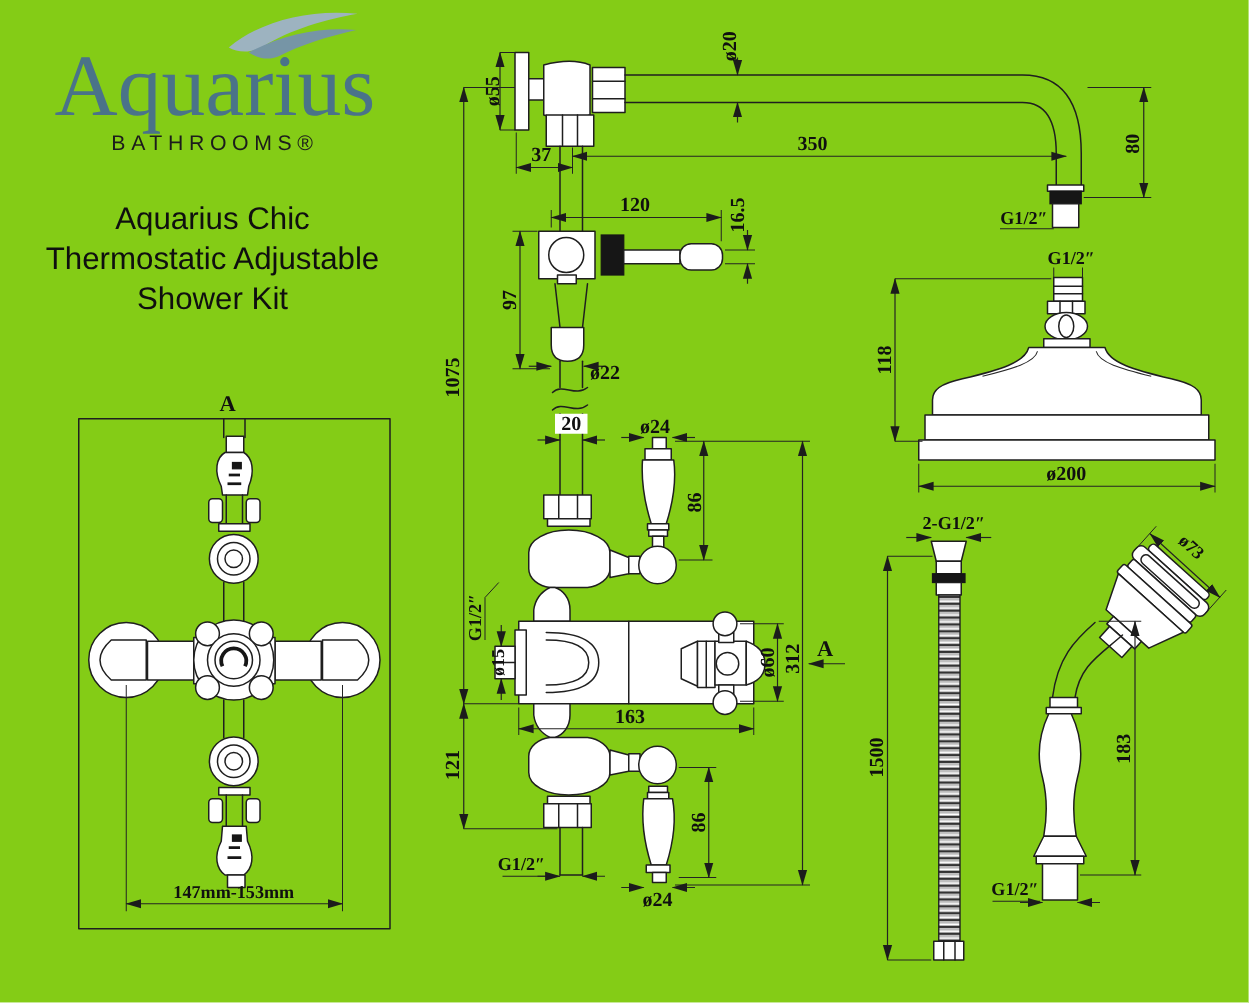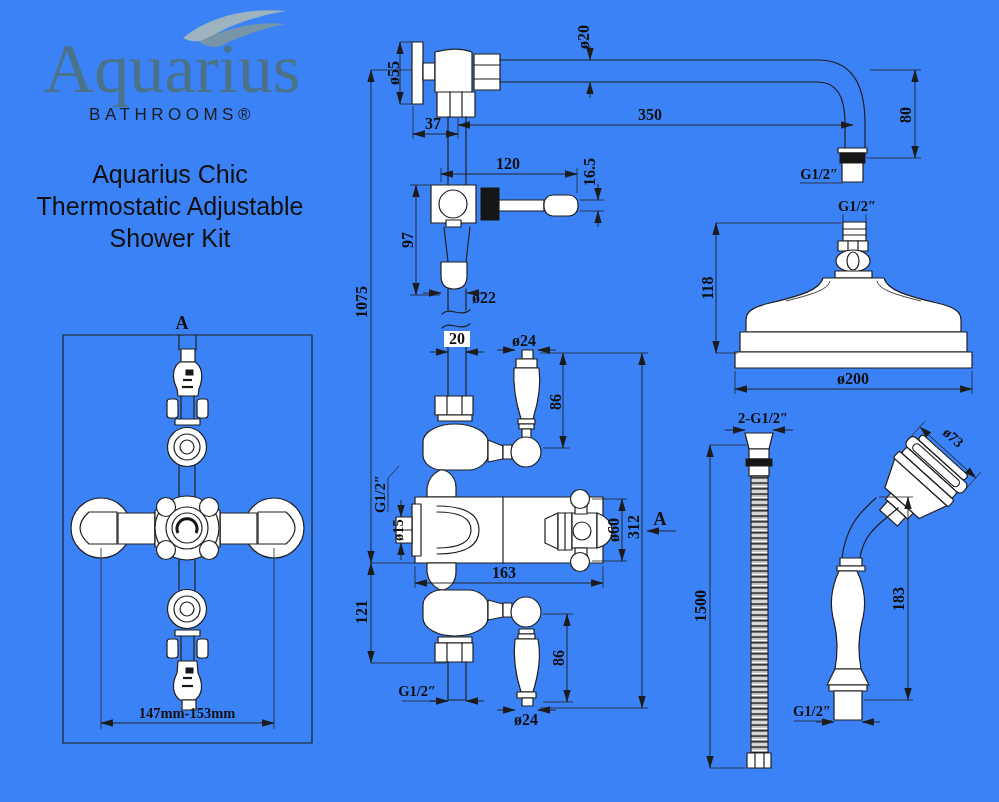--- a/index.html
+++ b/index.html
@@ -1,16 +1,16 @@
 <!DOCTYPE html>
 <html><head>
 <meta charset="utf-8">
 <style>
   html,body{margin:0;padding:0;background:#ffffff;}
-  .stage{position:relative;width:999px;height:802px;background:#3b82f6;overflow:hidden;
+  .stage{position:relative;width:999px;height:802px;background:#84cc16;overflow:hidden;
          font-family:"Liberation Serif",serif;}
   svg{display:block}
   .ol{fill:none;stroke:#1f1f1f;stroke-width:1.2;stroke-linejoin:round;stroke-linecap:round}
   .olf{fill:#ffffff;stroke:#1f1f1f;stroke-width:1.2;stroke-linejoin:round}
   .thin{fill:none;stroke:#2a2a2a;stroke-width:.9}
   .dk{fill:#161616;stroke:#161616}
   .dim{fill:none;stroke:#232323;stroke-width:.95}
   .ext{fill:none;stroke:#232323;stroke-width:.8}
   text.d{font:700 16px "Liberation Serif",serif;fill:#101010}
   text.s{font:700 14.5px "Liberation Serif",serif;fill:#101010}

